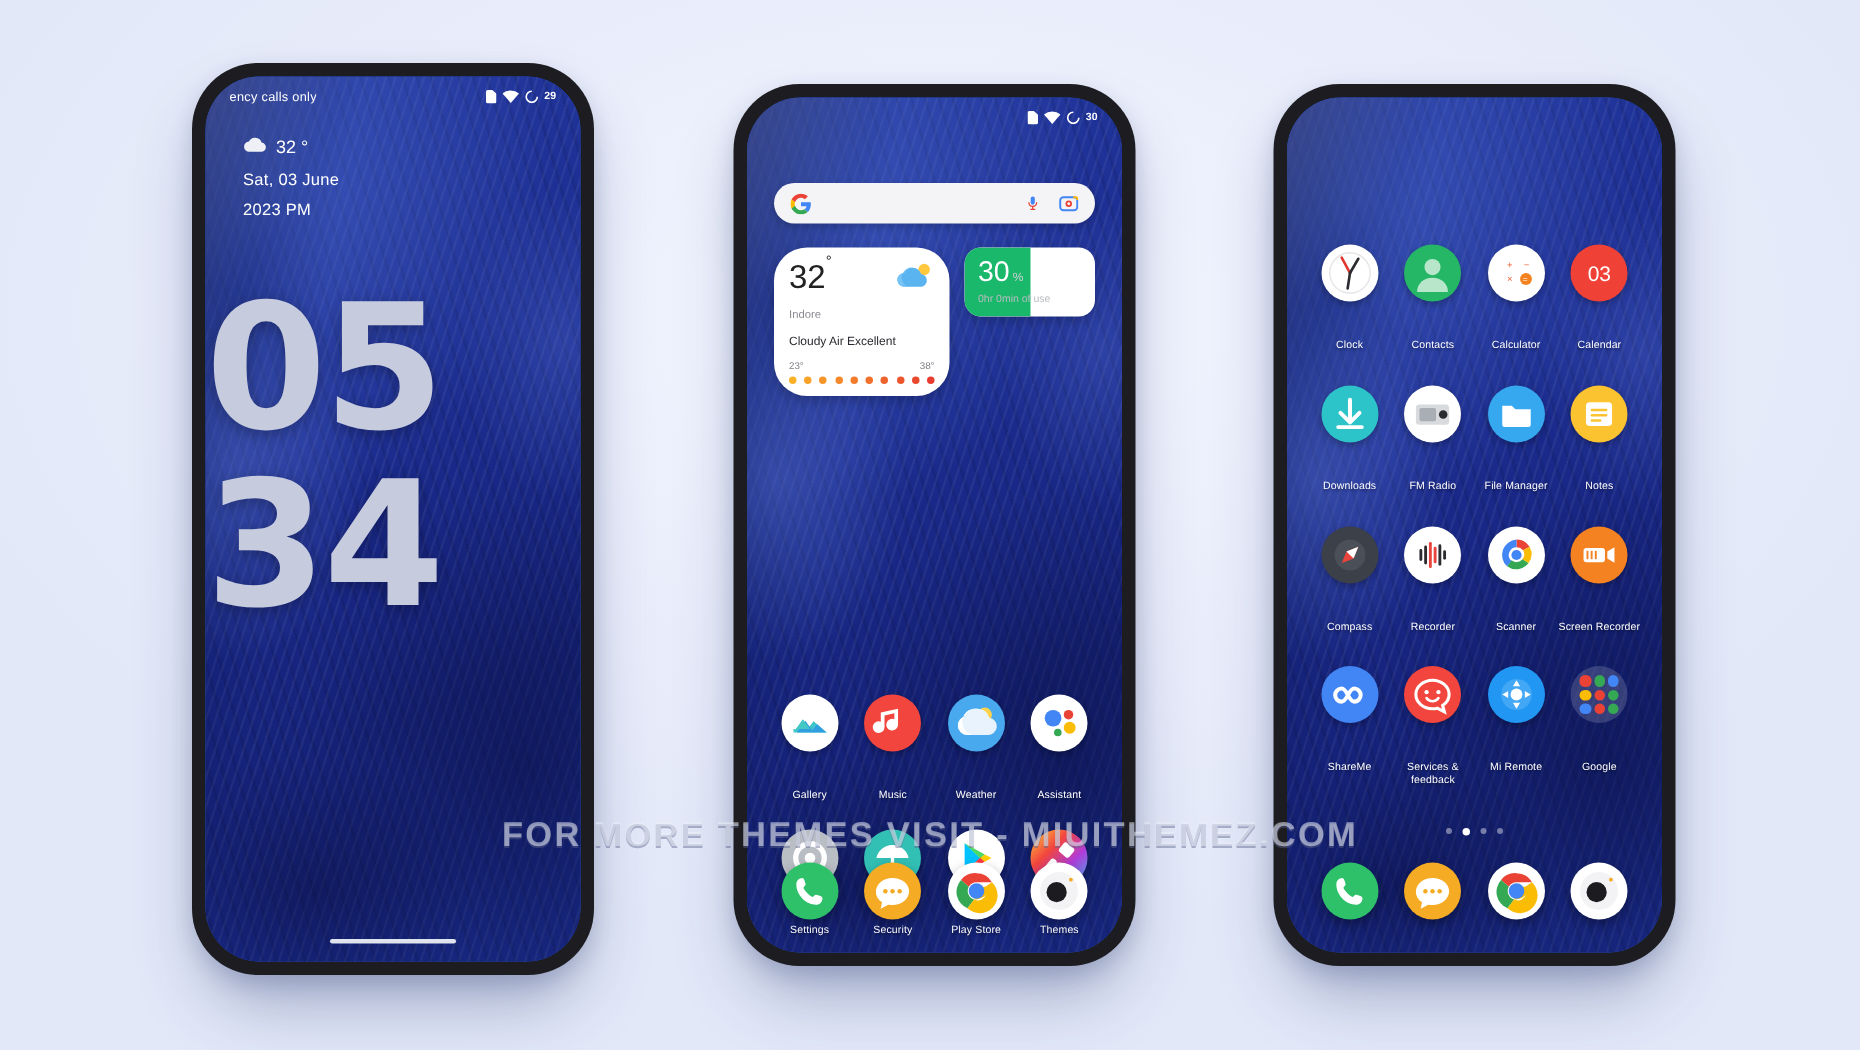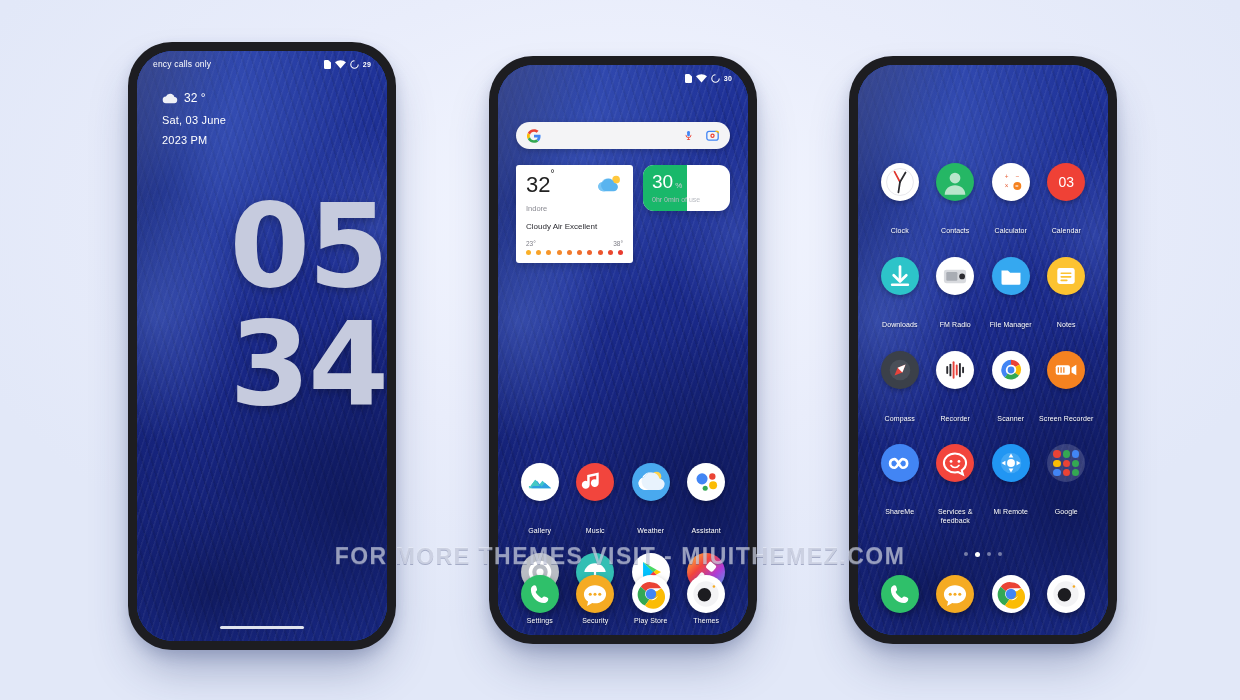--- a/index.html
+++ b/index.html
@@ -58,27 +58,27 @@
     font-size:8.5px; letter-spacing:.2px;
     z-index:6;
   }
   .sb-left{ white-space:nowrap; overflow:hidden; text-overflow:clip; font-size:8.5px;}
   .sb-right{ display:flex; align-items:center; gap:4px; }
   .sb-right svg{ display:block; }
   .sb-batt{ font-size:7px; font-weight:600; }
 
   
   .lock-info{ position:absolute; left:25px; top:40px; color:#fff; z-index:4;}
-  .lock-wx{ display:flex; align-items:center; gap:6px; font-size:12px; }
+  .lock-wx{ display:flex; gap:6px; font-size:12px; }
   .lock-wx svg{ display:block; }
   .lock-date{ font-size:11px; margin-top:9px; letter-spacing:.2px;}
   .lock-ampm{ font-size:11px; margin-top:8px; letter-spacing:.2px;}
   .bigclock{
     position:absolute; left:0; right:0; top:140px; z-index:3;
-    text-align:right; color:#c6cbde;
+    text-align:left; color:#c6cbde;
     font-family:"DejaVu Sans", sans-serif;
     font-weight:700;
     font-size:116px; line-height:.95; letter-spacing:-2px;
     text-shadow:0 3px 10px rgba(0,0,0,.28);
   }
   .bigclock div:last-child{ margin-top:8px; }
   .homebar{
     position:absolute; bottom:12px; left:50%; transform:translateX(-50%);
     width:84px; height:3.5px; border-radius:3px; background:#dfe3ee; z-index:5;
   }
@@ -90,21 +90,21 @@
     display:flex; align-items:center; padding:0 11px;
     box-shadow:0 2px 6px rgba(0,0,0,.2);
   }
   .gsearch .spacer{ flex:1; }
   .gsearch .gs-icon{ display:flex; align-items:center; }
   .gsearch .gs-icon + .gs-icon{ margin-left:12px; }
 
   
   .widgets{ position:absolute; left:18px; right:18px; top:100px; z-index:5;
             display:flex; gap:10px; }
-  .w-left{ width:117px; background:#fff; border-radius:3px; padding:9px 10px 8px;
+  .w-left{ width:117px; background:#fff; border-radius:22px; padding:9px 10px 8px;
            box-shadow:0 3px 8px rgba(0,0,0,.2); }
   .w-right{ flex:1; display:flex; flex-direction:column; gap:9px; }
   .wx-top{ display:flex; align-items:flex-start; justify-content:space-between;}
   .wx-temp{ font-size:22px; color:#222; line-height:1; font-weight:400;}
   .wx-temp sup{ font-size:10px; top:-.7em; position:relative; }
   .wx-city{ font-size:7.5px; color:#8b8b93; margin-top:7px; }
   .wx-cond{ font-size:8px; color:#2a2a30; margin-top:9px; }
   .wx-range{ display:flex; justify-content:space-between; font-size:6.5px;
              color:#7d7d86; margin-top:9px; }
   .wx-dots{ display:flex; justify-content:space-between; margin-top:3px; }

